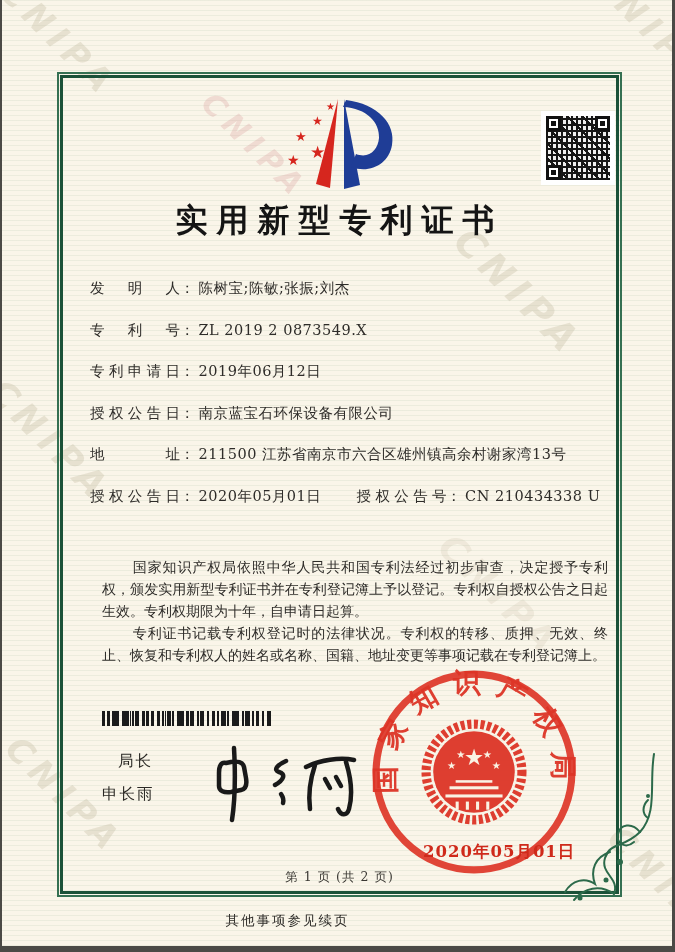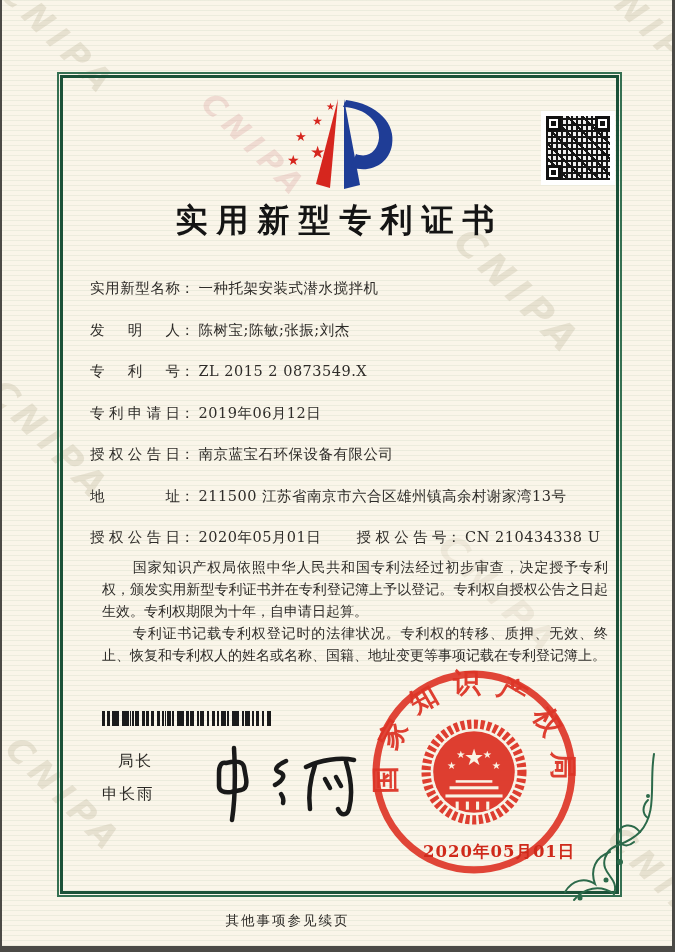--- a/index.html
+++ b/index.html
@@ -127,27 +127,24 @@
         <div class="finder f-tl"></div>
         <div class="finder f-tr"></div>
         <div class="finder f-bl"></div>
       </div>
     </div>
 
     <div class="title">实用新型专利证书</div>
 
     <div class="fields">
       <div class="frow">
-        <span class="flabel">实用新型名称</span><span class="fcolon">：</span><span class="fvalue">一种托架安装式潜水搅拌机</span>
-      </div>
-      <div class="frow">
         <span class="flabel">发明人</span><span class="fcolon">：</span><span class="fvalue">陈树宝;陈敏;张振;刘杰</span>
       </div>
       <div class="frow">
-        <span class="flabel">专利号</span><span class="fcolon">：</span><span class="fvalue">ZL 2015 2 0873549.X</span>
+        <span class="flabel">专利号</span><span class="fcolon">：</span><span class="fvalue">ZL 2019 2 0873549.X</span>
       </div>
       <div class="frow">
         <span class="flabel">专利申请日</span><span class="fcolon">：</span><span class="fvalue">2019年06月12日</span>
       </div>
       <div class="frow">
         <span class="flabel">授权公告日</span><span class="fcolon">：</span><span class="fvalue">南京蓝宝石环保设备有限公司</span>
       </div>
       <div class="frow">
         <span class="flabel">地址</span><span class="fcolon">：</span><span class="fvalue">211500 江苏省南京市六合区雄州镇高余村谢家湾13号</span>
       </div>
@@ -222,16 +219,17 @@
         <path d="M 90 48 C 84 54 84 62 90 66"></path>
       </g>
       <g fill="#2c6a4a">
         <circle cx="62" cy="110" r="3"></circle>
         <circle cx="48" cy="128" r="2.5"></circle>
         <circle cx="90" cy="44" r="2"></circle>
         <circle cx="22" cy="146" r="2.5"></circle>
       </g>
     </svg>
 
+    <div class="page-info">第 1 页 (共 2 页)</div>
     <div class="continuation">其他事项参见续页</div>
 
   </div>
 </div>
 
 </body></html>

